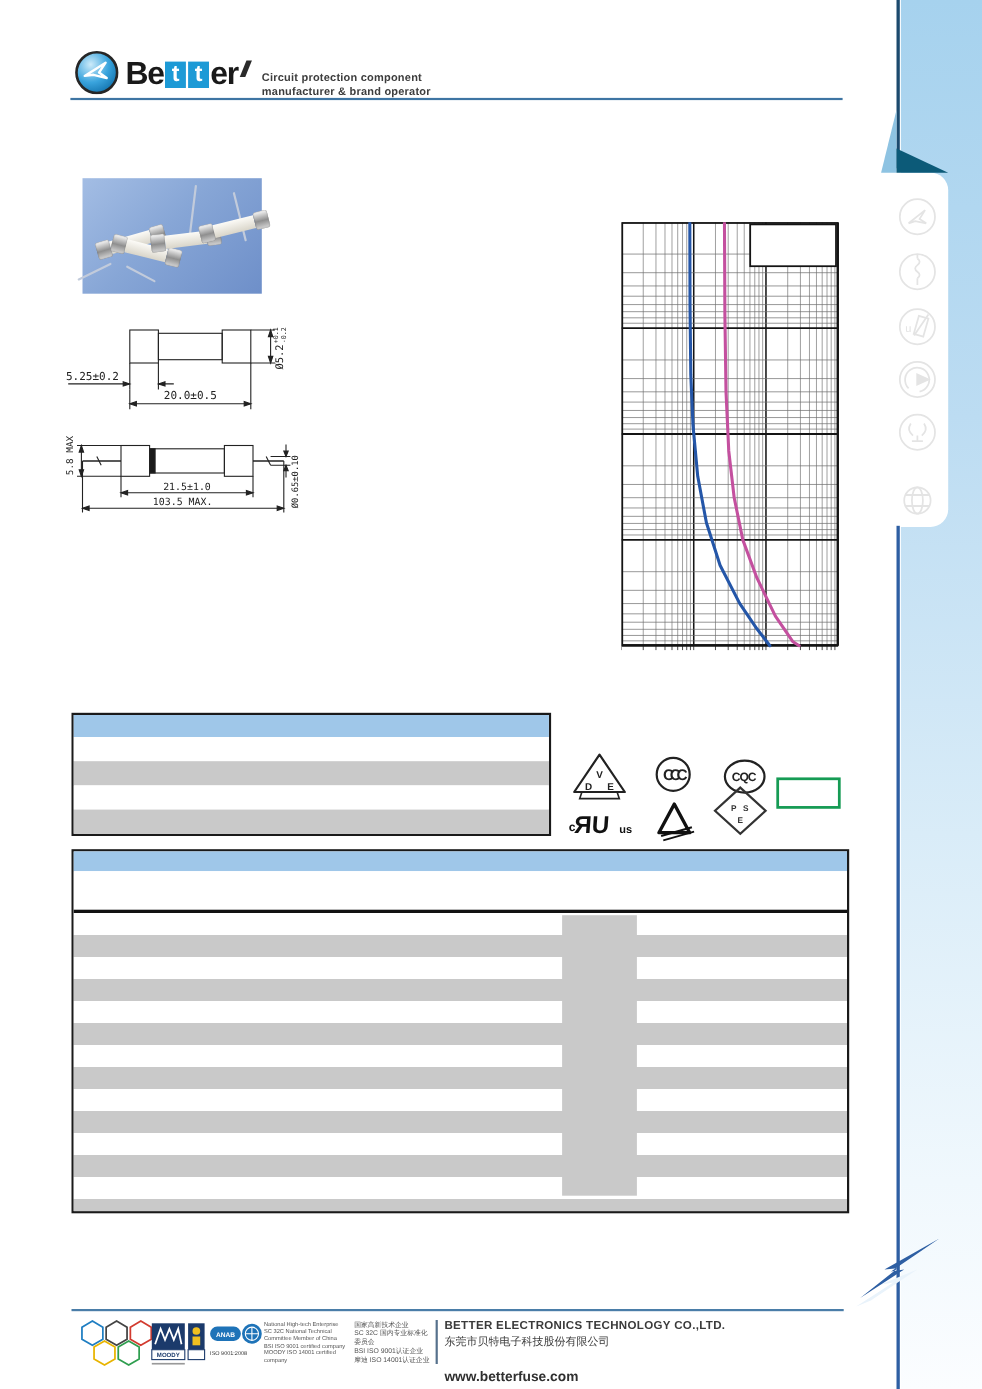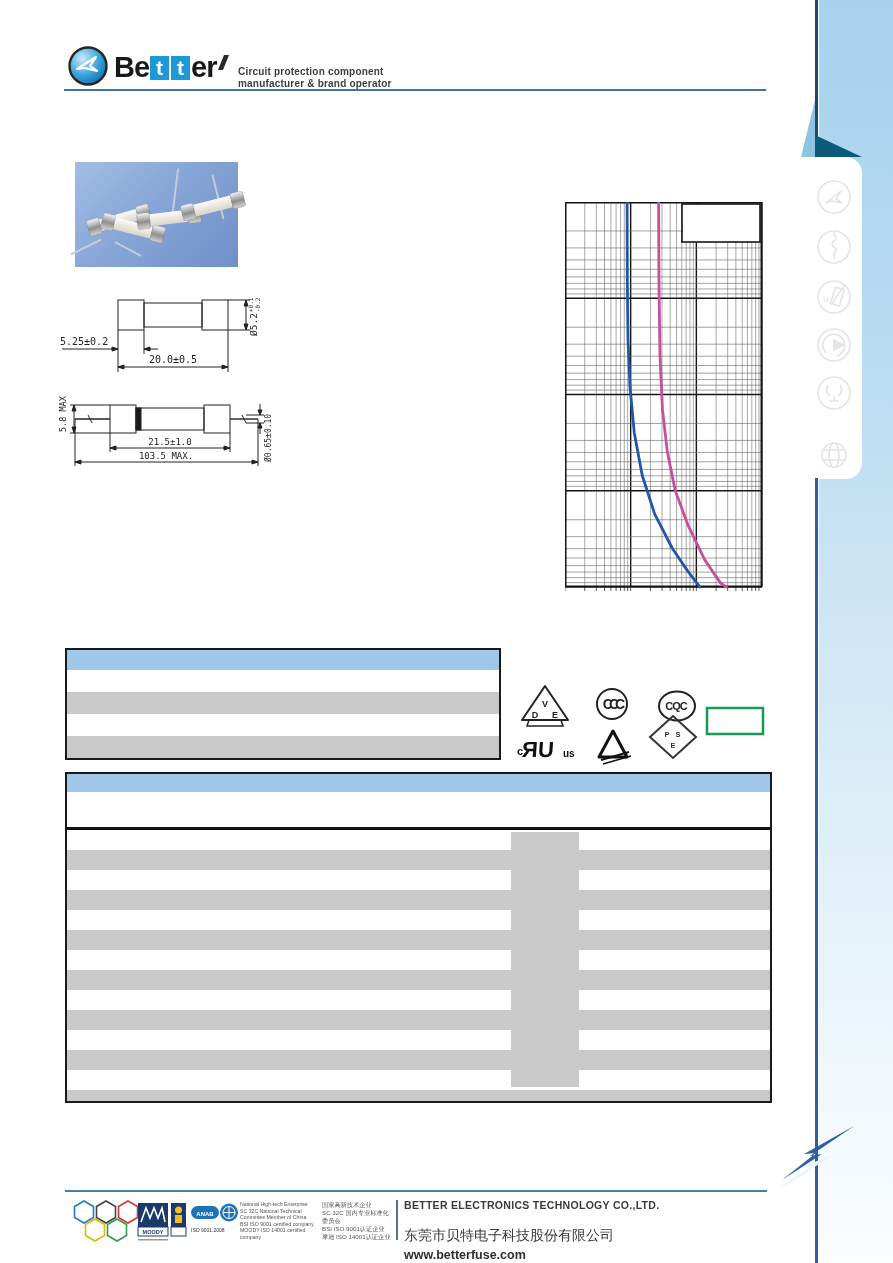--- a/index.html
+++ b/index.html
@@ -39,22 +39,22 @@
   .row-g{background:#c9c9c9;}
   .row-w{background:#ffffff;}
   #t2-sub{border-bottom:3px solid #111;}
 
   
   .f-small-en{left:240px;top:1201px;width:80px;font-size:5.2px;line-height:6.6px;color:#555;}
   .f-small-cn{left:322px;top:1201px;width:72px;font-size:6.2px;line-height:8px;color:#555;}
   .f-divider{left:396px;top:1200px;width:2px;height:40px;background:#56718c;}
   .company{left:404px;top:1199px;color:#3a3a3a;}
   .company .l1{font-size:10.5px;font-weight:700;letter-spacing:.3px;}
-  .company .l2{font-size:14px;margin-top:16px;}
-  .company .l3{font-size:12.5px;font-weight:700;color:#2f2f2f;margin-top:3px;}
+  .company .l2{font-size:10px;margin-top:2px;}
+  .company .l3{font-size:12.5px;font-weight:700;color:#2f2f2f;margin-top:17px;}
 
   svg text{font-family:"Liberation Sans",sans-serif;}
   .dimtext{font-family:"DejaVu Sans Mono",monospace;fill:#222;}
 </style>
 </head>
 <body>
 
 <div class="page">
 
   <div class="abs side-band"></div>

